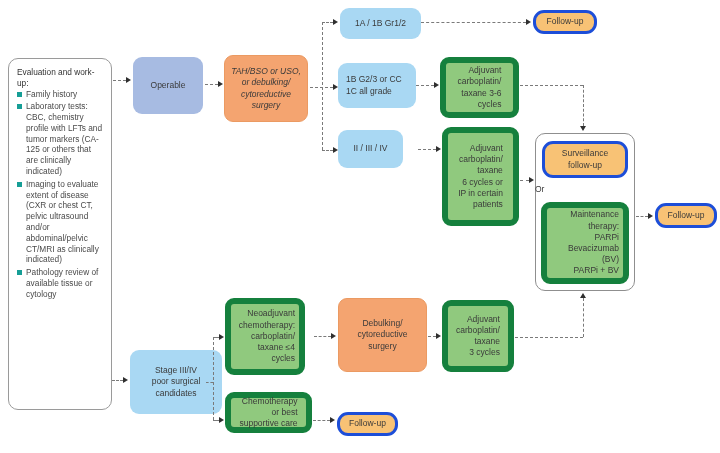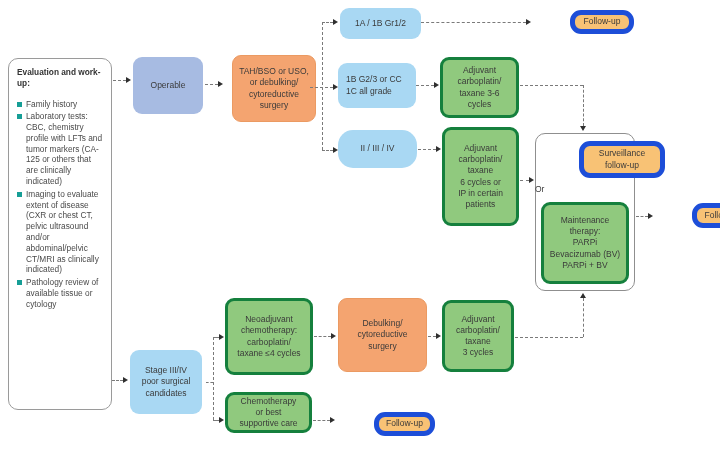--- a/index.html
+++ b/index.html
@@ -10,37 +10,37 @@
   .node {
     position:absolute; box-sizing:border-box;
     display:flex; align-items:center; justify-content:center;
     text-align:center; white-space:pre-line;
     font-size:8.5px; line-height:1.32; color:#3a3a3a;
     border-radius:9px; padding:2px 4px;
   }
   .blue   { background:#a9d8f3; }
   .indigo { background:#a7bbe2; }
   .orange { background:#f4a470; border:1px solid #eb9a62; }
-  .green  { background:#90c97e; border:3px solid #15803d; }
-  .amber  { background:#f8c275; border:5px solid #1d4ed8; border-radius:11px;margin-left:37px; }
+  .green  { background:#90c97e; border:6px solid #15803d;text-align:right; }
+  .amber  { background:#f8c275; border:3px solid #1d4ed8; border-radius:11px; }
   .frame  {
     position:absolute; box-sizing:border-box; background:#ffffff;
     border:1.2px solid #8f8f8f; border-radius:10px;
   }
   .or-label {
     position:absolute; text-align:left; font-size:8.5px; color:#3a3a3a;
   }
   
   #eval {
     position:absolute; left:8px; top:58px; width:104px; height:352px;
     box-sizing:border-box; background:#fff; border:1.2px solid #9a9a9a;
     border-radius:10px; padding:8px 6px 6px 8px;
     font-size:8.3px; line-height:1.3; color:#4a4a4a;
   }
-  #eval .title { font-weight:bold; color:#333; margin-bottom:10px; }
+  #eval .title { font-weight:normal; color:#333; margin-bottom:0; }
   #eval ul { list-style:none; margin:0; padding:0; }
   #eval li { display:flex; gap:4px; margin-bottom:2px; }
   #eval .sq { flex:none; width:5px; height:5px; margin-top:3px; background:#169e96; }
   
   .hline { position:absolute; border-top:1.2px dashed #7a7a7a; height:0; }
   .vline { position:absolute; border-left:1.2px dashed #7a7a7a; width:0; }
   .ah { position:absolute; width:0; height:0; }
   .ah-right { border-left:5px solid #2f2f2f; border-top:3px solid transparent; border-bottom:3px solid transparent; }
   .ah-down  { border-top:5px solid #2f2f2f; border-left:3px solid transparent; border-right:3px solid transparent; }
   .ah-up    { border-bottom:5px solid #2f2f2f; border-left:3px solid transparent; border-right:3px solid transparent; }
@@ -68,38 +68,38 @@
         </li>
       <li>
           <span class="sq"></span>
           <span>Pathology review of available tissue or cytology</span>
         </li>
     </ul>
   </div>
 
   <div class="node indigo" style="left:133px; top:57px; width:70px; height:57px;">Operable</div>
 
-  <div class="node orange" style="left:232px; top:55px; width:84px; height:67px;">TAH/BSO or USO,
+  <div class="node orange" style="left:224px; top:55px; width:84px; height:67px;font-style:italic;">TAH/BSO or USO,
 or debulking/
 cytoreductive
 surgery</div>
 
   <div class="node blue" style="left:340px; top:8px; width:81px; height:31px;">1A / 1B Gr1/2</div>
 
   <div class="node amber" style="left:533px; top:10px; width:64px; height:24px;">Follow-up</div>
 
   <div class="node blue left-text" style="left:338px; top:63px; width:78px; height:45px;">1B G2/3 or CC
 1C all grade</div>
 
   <div class="node green" style="left:440px; top:57px; width:79px; height:61px;">Adjuvant
 carboplatin/
 taxane 3-6
 cycles</div>
 
-  <div class="node blue" style="left:338px; top:130px; width:79px; height:38px;border-radius:15px;">II / III / IV</div>
+  <div class="node blue" style="left:338px; top:130px; width:65px; height:38px;">II / III / IV</div>
 
   <div class="node green" style="left:442px; top:127px; width:77px; height:99px;">Adjuvant
 carboplatin/
 taxane
 6 cycles or
 IP in certain
 patients</div>
 
   <div class="frame" style="left:535px; top:133px; width:100px; height:158px;"></div>
 
@@ -109,25 +109,25 @@
   <div class="or-label" style="left:535px; top:184px; width:100px;">Or</div>
 
   <div class="node green" style="left:541px; top:202px; width:88px; height:82px;">Maintenance
 therapy:
 PARPi
 Bevacizumab (BV)
 PARPi + BV</div>
 
   <div class="node amber" style="left:655px; top:203px; width:62px; height:25px;">Follow-up</div>
 
-  <div class="node blue" style="left:130px; top:350px; width:72px; height:64px;">Stage III/IV
+  <div class="node blue" style="left:130px; top:350px; width:92px; height:64px;">Stage III/IV
 poor surgical
 candidates</div>
 
-  <div class="node green" style="left:225px; top:298px; width:88px; height:77px;">Neoadjuvant
+  <div class="node green" style="left:225px; top:298px; width:80px; height:77px;">Neoadjuvant
 chemotherapy:
 carboplatin/
 taxane ≤4 cycles</div>
 
   <div class="node orange" style="left:338px; top:298px; width:89px; height:74px;">Debulking/
 cytoreductive
 surgery</div>
 
   <div class="node green" style="left:442px; top:300px; width:72px; height:72px;">Adjuvant
 carboplatin/

